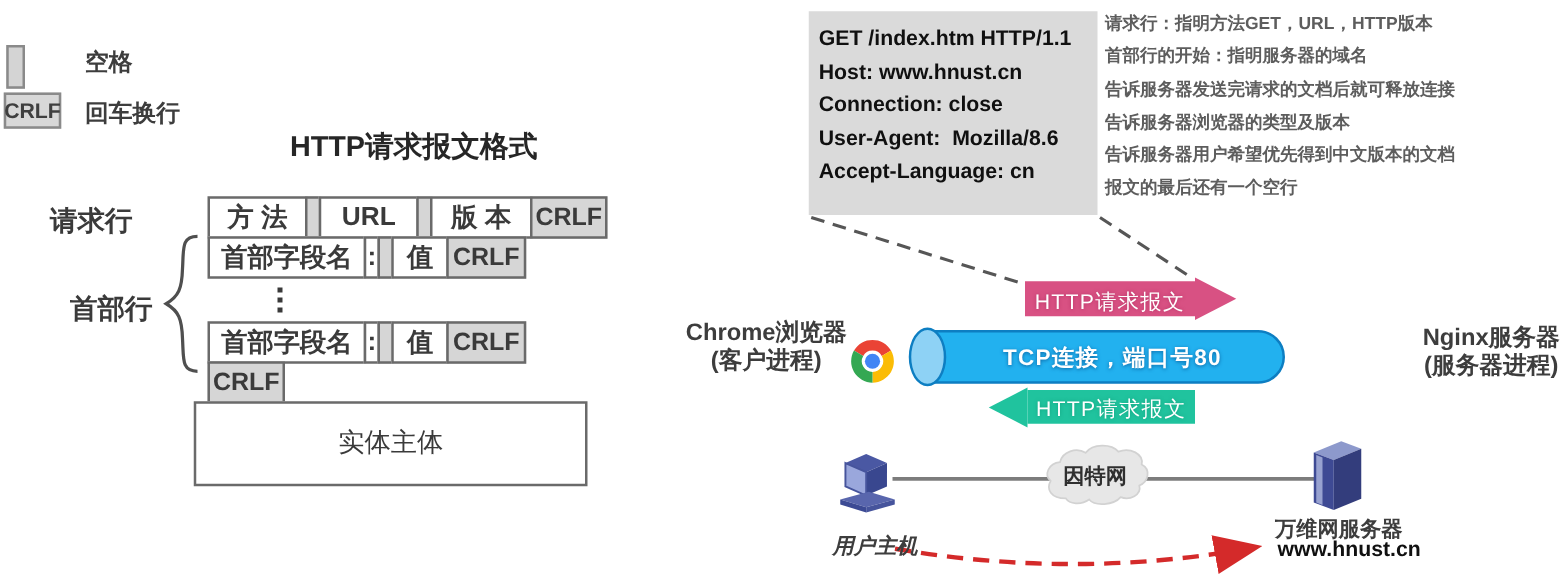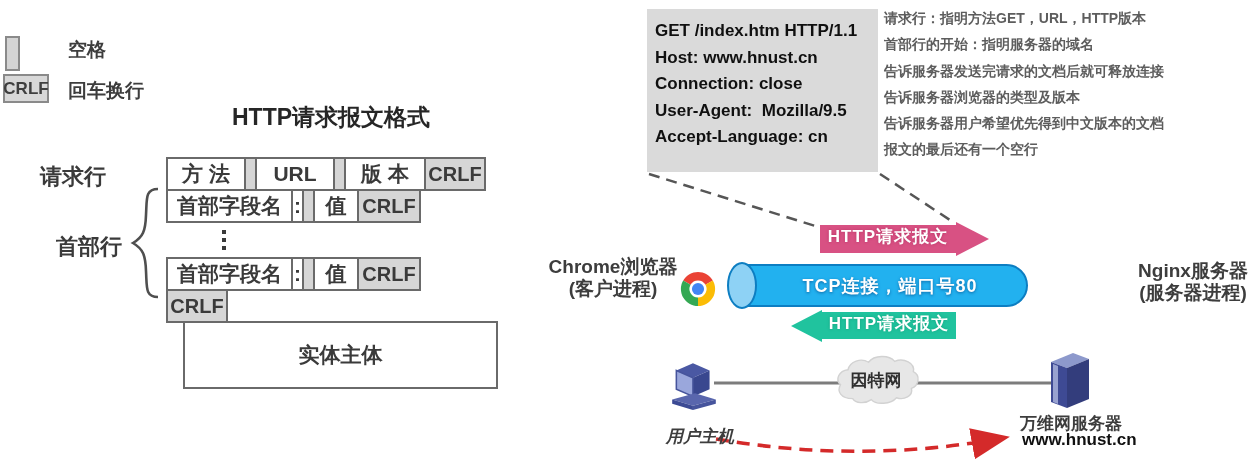--- a/index.html
+++ b/index.html
@@ -16,37 +16,37 @@
   .side-label{font-size:22px;font-weight:700;color:#3a3a3a;}
   .fmt-row{display:flex;}
   .fmt-cell{height:34px;box-sizing:border-box;border:2px solid #6a6a6a;margin-left:-2px;
     display:flex;align-items:center;justify-content:center;background:#fff;
     font-weight:700;color:#3a3a3a;font-size:21px;white-space:nowrap;}
   .fmt-cell:first-child{margin-left:0;}
   .fmt-cell.gray{background:#d6d6d6;}
   .fmt-cell.crlf{font-size:20px;}
   .dotcol{display:flex;flex-direction:column;gap:4px;}
   .dot{width:4px;height:4px;background:#3a3a3a;}
-  .entity-box{left:183px;top:321px;width:315px;height:68px;border:2px solid #6a6a6a;box-sizing:border-box;
+  .entity-box{left:155px;top:321px;width:315px;height:68px;border:2px solid #6a6a6a;box-sizing:border-box;
     display:flex;flex-direction:column;align-items:center;justify-content:center;
-    font-size:21px;font-weight:700;color:#3a3a3a;line-height:1.35;background:#fff;}
+    font-size:21px;font-weight:400;color:#3a3a3a;line-height:1.35;background:#fff;}
   
   .ex-box{left:647px;top:9px;width:231px;height:163px;background:#dadada;box-sizing:border-box;padding:9px 0 0 8px;}
   .ex-line{font-size:17px;font-weight:700;color:#101010;line-height:26.5px;white-space:pre;}
   .anno{left:884px;top:5px;width:367px;}
   .anno-line{font-size:14px;font-weight:700;color:#5d5d5d;line-height:26.3px;white-space:nowrap;}
   
   .client-label,.server-label{text-align:center;font-weight:700;color:#3d3d3d;font-size:19px;line-height:22px;}
   .pipe-body{left:742px;top:264px;width:286px;height:43px;background:#22b1ef;border:2px solid #0d7ec2;
     border-radius:0 22px 22px 0;box-sizing:border-box;}
   .pipe-cap{left:727px;top:262px;width:30px;height:47px;background:#8ed2f5;border:2px solid #0d7ec2;
     border-radius:50%;box-sizing:border-box;}
   .pipe-label{left:765px;top:274px;width:250px;text-align:center;color:#ffffff;font-weight:700;font-size:18px;
     letter-spacing:1px;text-shadow:0 1px 3px rgba(8,88,150,0.85);}
-  .banner{display:flex;align-items:flex-start;justify-content:center;color:#fff;font-weight:700;font-size:17px;letter-spacing:1px;}
+  .banner{display:flex;align-items:flex-end;justify-content:center;color:#fff;font-weight:400;font-size:17px;letter-spacing:1px;}
   .banner-req{left:820px;top:225px;width:136px;height:28px;background:#d85183;text-shadow:0 0 3px rgba(160,30,80,0.6);}
   .banner-req::after{content:"";position:absolute;left:100%;top:50%;transform:translateY(-50%);
     border-left:33px solid #d85183;border-top:17px solid transparent;border-bottom:17px solid transparent;}
   .banner-resp{left:822px;top:312px;width:134px;height:27px;background:#20c39e;text-shadow:0 0 3px rgba(10,140,105,0.6);}
   .banner-resp::before{content:"";position:absolute;right:100%;top:50%;transform:translateY(-50%);
     border-right:31px solid #20c39e;border-top:16px solid transparent;border-bottom:16px solid transparent;}
   .nginx-logo{left:1030px;top:268px;font-size:26px;font-weight:800;color:#00a53e;letter-spacing:1px;}
   
   .net-label{font-size:17px;font-weight:700;color:#3d3d3d;white-space:nowrap;}
   .cloud-wrap{left:828px;top:352px;width:96px;height:56px;display:flex;align-items:center;justify-content:center;}
@@ -121,21 +121,21 @@
   </div>
 
   <div class="abs entity-box">
     <div>实体主体</div>
   </div>
 
   <div class="abs ex-box">
     <div class="ex-line">GET /index.htm HTTP/1.1</div>
     <div class="ex-line">Host: www.hnust.cn</div>
     <div class="ex-line">Connection: close</div>
-    <div class="ex-line">User-Agent:  Mozilla/9.5</div>
+    <div class="ex-line">User-Agent:  Mozilla/8.6</div>
     <div class="ex-line">Accept-Language: cn</div>
   </div>
 
   <div class="abs anno">
     <div class="anno-line">请求行：指明方法GET，URL，HTTP版本</div>
     <div class="anno-line">首部行的开始：指明服务器的域名</div>
     <div class="anno-line">告诉服务器发送完请求的文档后就可释放连接</div>
     <div class="anno-line">告诉服务器浏览器的类型及版本</div>
     <div class="anno-line">告诉服务器用户希望优先得到中文版本的文档</div>
     <div class="anno-line">报文的最后还有一个空行</div>

